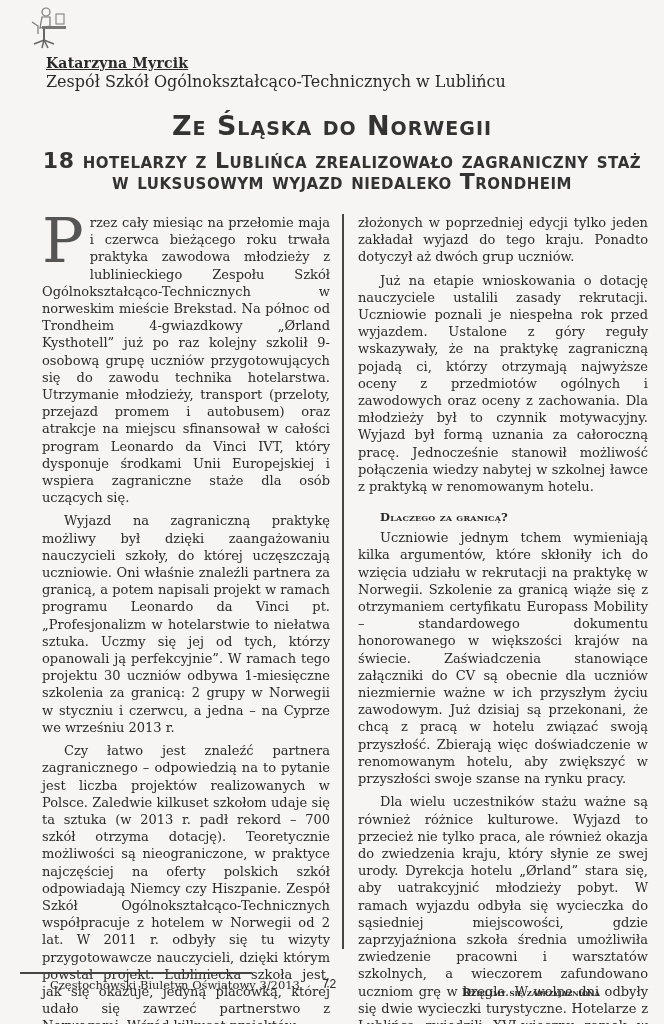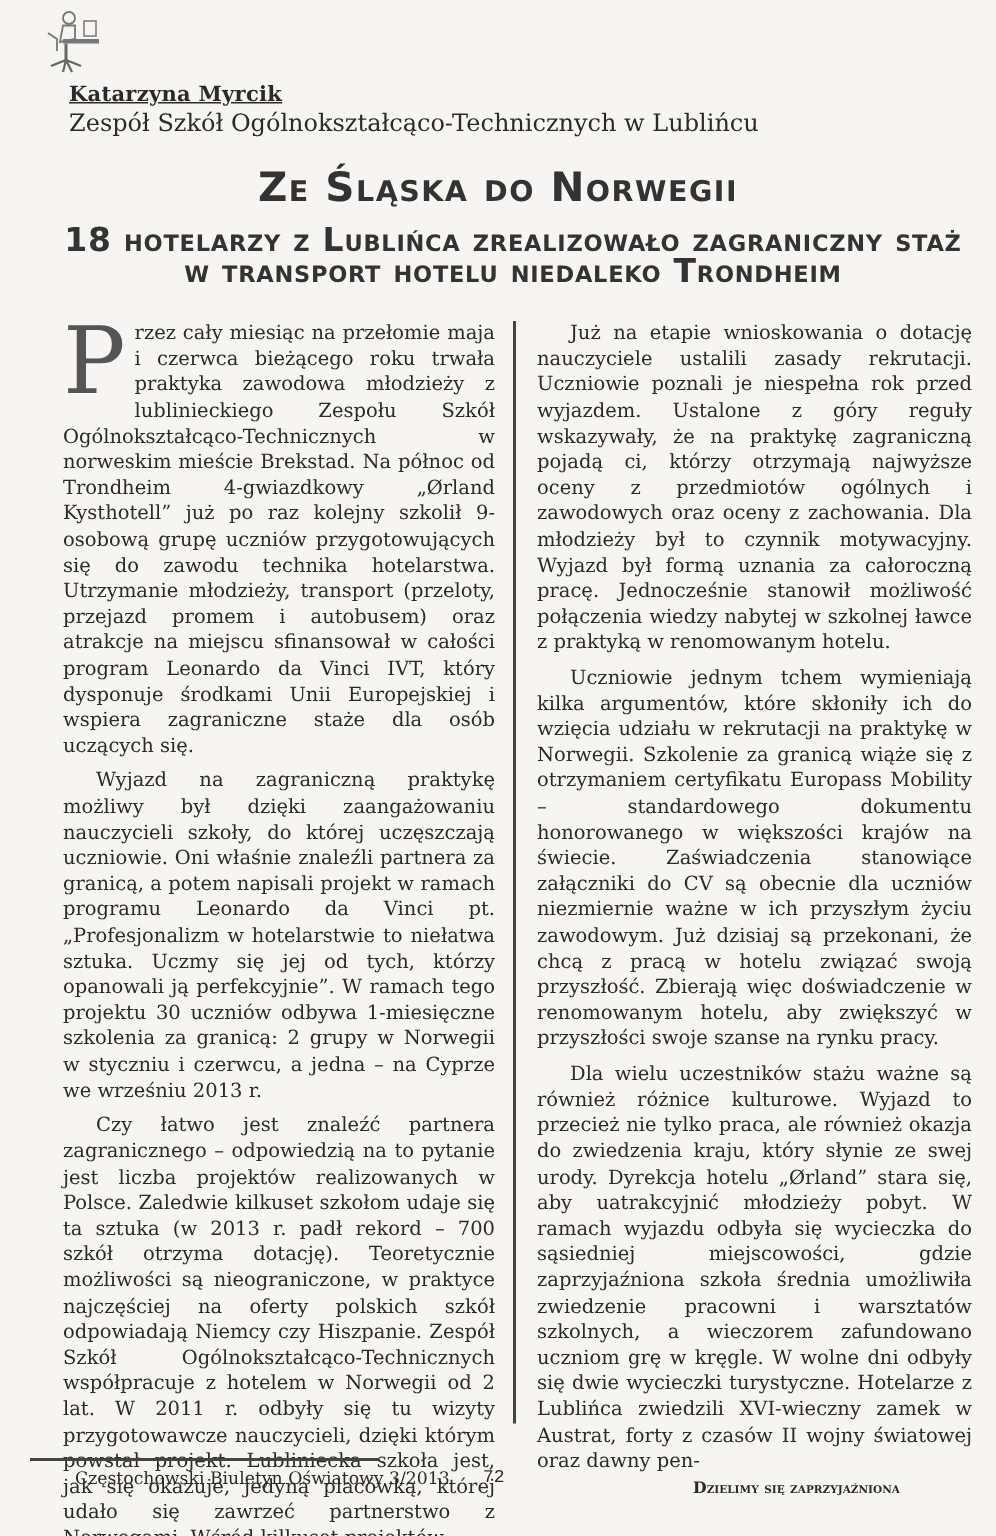--- a/index.html
+++ b/index.html
@@ -44,33 +44,35 @@
     <path d="M4 18 L10 22 L10 30" stroke="#777" stroke-width="1.2" fill="none"></path>
   </svg>
 </div>
 
 <div class="author">Katarzyna Myrcik</div>
 <div class="affil">Zespół Szkół Ogólnokształcąco-Technicznych w Lublińcu</div>
 
 <div class="title">Ze Śląska do Norwegii</div>
 <div class="subtitle">
   <div>18 hotelarzy z Lublińca zrealizowało zagraniczny staż</div>
-  <div>w transport hotelu niedaleko Trondheim</div>
+  <div>w luksusowym wyjazd niedaleko Trondheim</div>
 </div>
 
 <div class="col col-left">
   <p class="first"><span class="dropcap">P</span><span>rzez cały miesiąc na przełomie maja i czerwca bieżącego roku trwała praktyka zawodowa młodzieży z lublinieckiego Zespołu Szkół Ogólnokształcąco-Technicznych w norweskim mieście Brekstad. Na północ od Trondheim 4-gwiazdkowy „Ørland Kysthotell” już po raz kolejny szkolił 9-osobową grupę uczniów przygotowujących się do zawodu technika hotelarstwa. Utrzymanie młodzieży, transport (przeloty, przejazd promem i autobusem) oraz atrakcje na miejscu sfinansował w całości program Leonardo da Vinci IVT, który dysponuje środkami Unii Europejskiej i wspiera zagraniczne staże dla osób uczących się.</span></p>
   <p>Wyjazd na zagraniczną praktykę możliwy był dzięki zaangażowaniu nauczycieli szkoły, do której uczęszczają uczniowie. Oni właśnie znaleźli partnera za granicą, a potem napisali projekt w ramach programu Leonardo da Vinci pt. „Profesjonalizm w hotelarstwie to niełatwa sztuka. Uczmy się jej od tych, którzy opanowali ją perfekcyjnie”. W ramach tego projektu 30 uczniów odbywa 1-miesięczne szkolenia za granicą: 2 grupy w Norwegii w styczniu i czerwcu, a jedna – na Cyprze we wrześniu 2013 r.</p>
   <p>Czy łatwo jest znaleźć partnera zagranicznego – odpowiedzią na to pytanie jest liczba projektów realizowanych w Polsce. Zaledwie kilkuset szkołom udaje się ta sztuka (w 2013 r. padł rekord – 700 szkół otrzyma dotację). Teoretycznie możliwości są nieograniczone, w praktyce najczęściej na oferty polskich szkół odpowiadają Niemcy czy Hiszpanie. Zespół Szkół Ogólnokształcąco-Technicznych współpracuje z hotelem w Norwegii od 2 lat. W 2011 r. odbyły się tu wizyty przygotowawcze nauczycieli, dzięki którym powstał projekt. Lubliniecka szkoła jest, jak się okazuje, jedyną placówką, której udało się zawrzeć partnerstwo z Norwegami. Wśród kilkuset projektów</p>
 </div>
 
 <div class="divider"></div>
 
 <div class="col col-right">
+  <p class="first">złożonych w poprzedniej edycji tylko jeden zakładał wyjazd do tego kraju. Ponadto dotyczył aż dwóch grup uczniów.</p>
   <p>Już na etapie wnioskowania o dotację nauczyciele ustalili zasady rekrutacji. Uczniowie poznali je niespełna rok przed wyjazdem. Ustalone z góry reguły wskazywały, że na praktykę zagraniczną pojadą ci, którzy otrzymają najwyższe oceny z przedmiotów ogólnych i zawodowych oraz oceny z zachowania. Dla młodzieży był to czynnik motywacyjny. Wyjazd był formą uznania za całoroczną pracę. Jednocześnie stanowił możliwość połączenia wiedzy nabytej w szkolnej ławce z praktyką w renomowanym hotelu.</p>
+  <h3>Dlaczego za granicą?</h3>
   <p>Uczniowie jednym tchem wymieniają kilka argumentów, które skłoniły ich do wzięcia udziału w rekrutacji na praktykę w Norwegii. Szkolenie za granicą wiąże się z otrzymaniem certyfikatu Europass Mobility – standardowego dokumentu honorowanego w większości krajów na świecie. Zaświadczenia stanowiące załączniki do CV są obecnie dla uczniów niezmiernie ważne w ich przyszłym życiu zawodowym. Już dzisiaj są przekonani, że chcą z pracą w hotelu związać swoją przyszłość. Zbierają więc doświadczenie w renomowanym hotelu, aby zwiększyć w przyszłości swoje szanse na rynku pracy.</p>
   <p>Dla wielu uczestników stażu ważne są również różnice kulturowe. Wyjazd to przecież nie tylko praca, ale również okazja do zwiedzenia kraju, który słynie ze swej urody. Dyrekcja hotelu „Ørland” stara się, aby uatrakcyjnić młodzieży pobyt. W ramach wyjazdu odbyła się wycieczka do sąsiedniej miejscowości, gdzie zaprzyjaźniona szkoła średnia umożliwiła zwiedzenie pracowni i warsztatów szkolnych, a wieczorem zafundowano uczniom grę w kręgle. W wolne dni odbyły się dwie wycieczki turystyczne. Hotelarze z Lublińca zwiedzili XVI-wieczny zamek w Austrat, forty z czasów II wojny światowej oraz dawny pen-</p>
 </div>
 
 <div class="footrule"></div>
 <div class="foot-left">Częstochowski Biuletyn Oświatowy 3/2013</div>
 <div class="foot-page">72</div>
 <div class="foot-right">Dzielimy się zaprzyjaźniona</div>
 
 </body></html>

